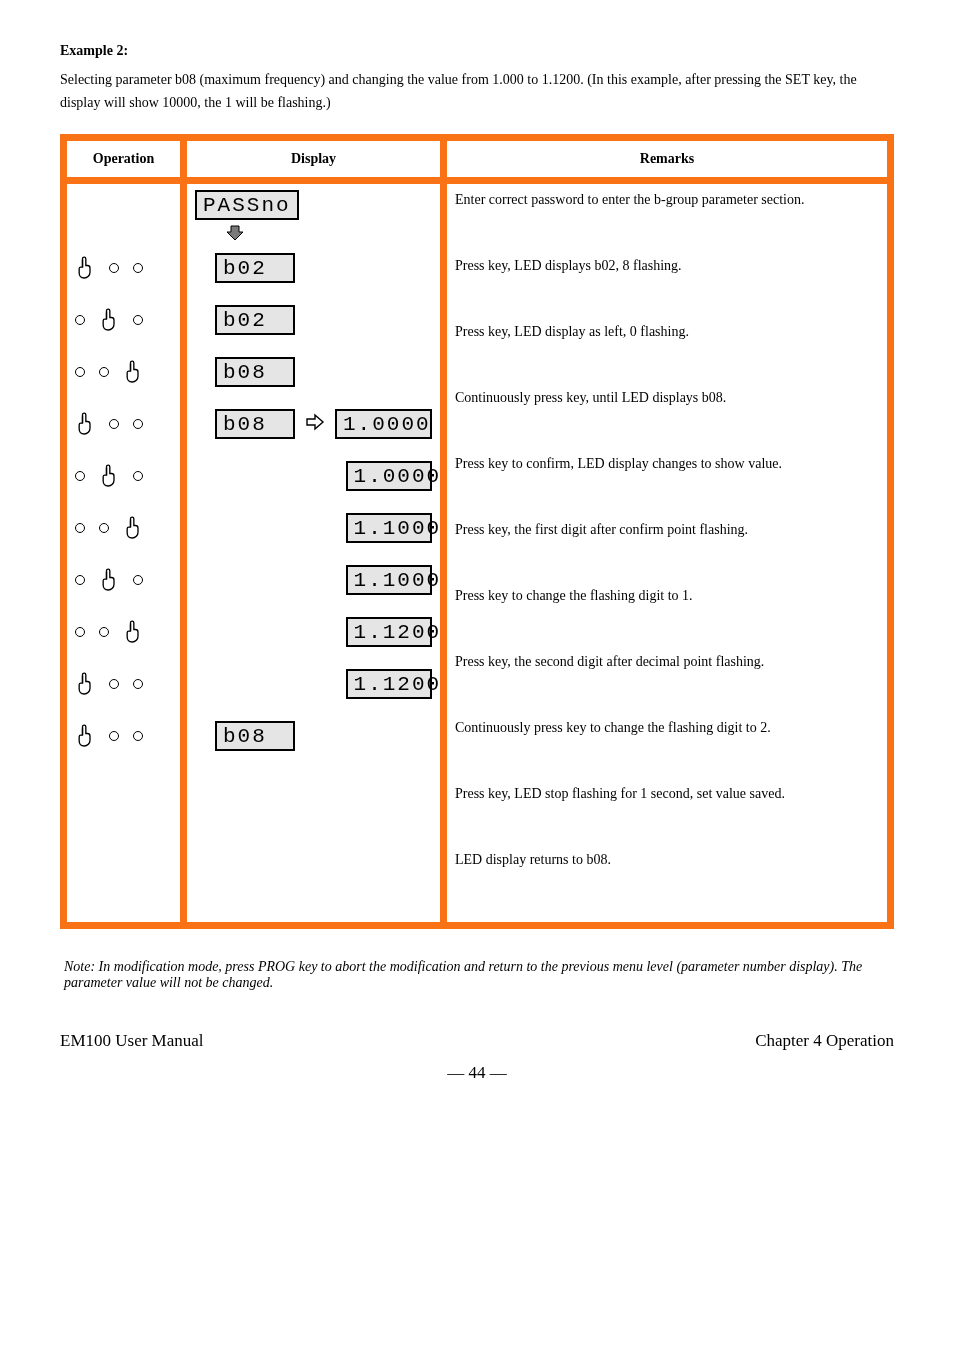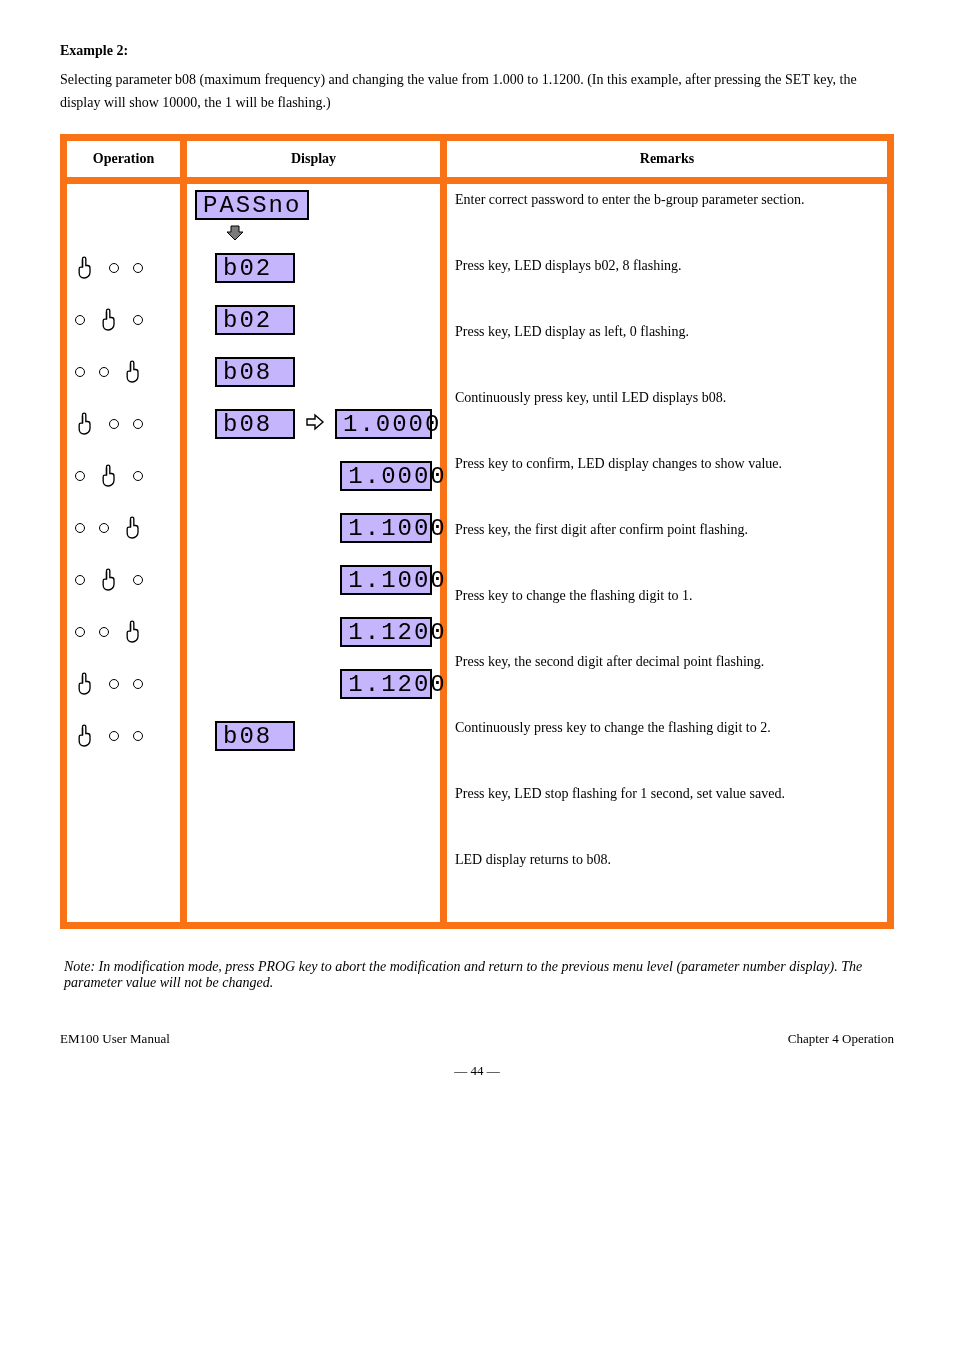--- a/index.html
+++ b/index.html
@@ -57,42 +57,42 @@
 
   
   .disp-wrap { display: flex; align-items: center; gap: 10px; padding-left: 20px; }
   .lcd {
     display: inline-block;
     border: 2px solid #000;
     padding: 0 6px;
     height: 30px;
     line-height: 28px;
     font-family: "Courier New", monospace;
-    font-size: 24px;
+    font-size: 21px;
     letter-spacing: 2px;
     min-width: 80px;
     text-align: left;
-    background: #c4b5fd;
+    background: #e5e5e5;
   }
   .arrow-down {
     display: block;
     margin: 4px 0 4px 30px;
   }
   .arrow-right svg, .arrow-down svg { display: block; }
 
   .remarks-stack > div { margin-bottom: 14px; min-height: 28px; line-height: 1.4; }
 
   .note { margin-top: 30px; font-style: italic; padding: 0 4px; }
 
   .foot-grid {
     margin-top: 40px;
     width: 100%;
     display: flex;
     justify-content: space-between;
-    font-size: 13px;
+    font-size: 17px;
   }
   .foot-left { width: 38%; }
   .foot-right { width: 38%; text-align: right; }
   .foot-center { width: 20%; text-align: center; margin-top: 32px; }
 </style>
 </head>
 <body>
 <div class="page">
 
 <div class="lead">

